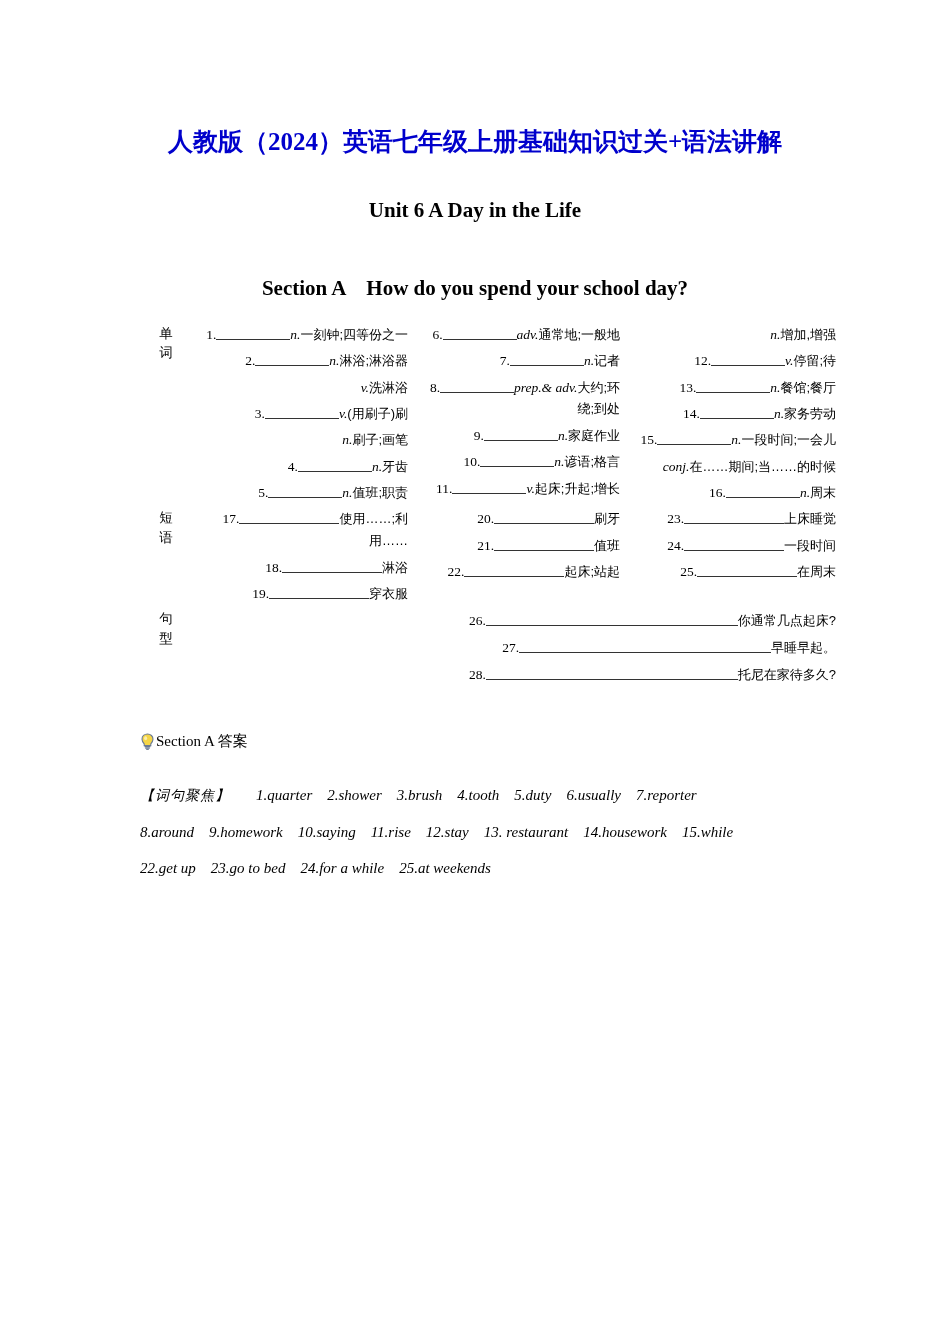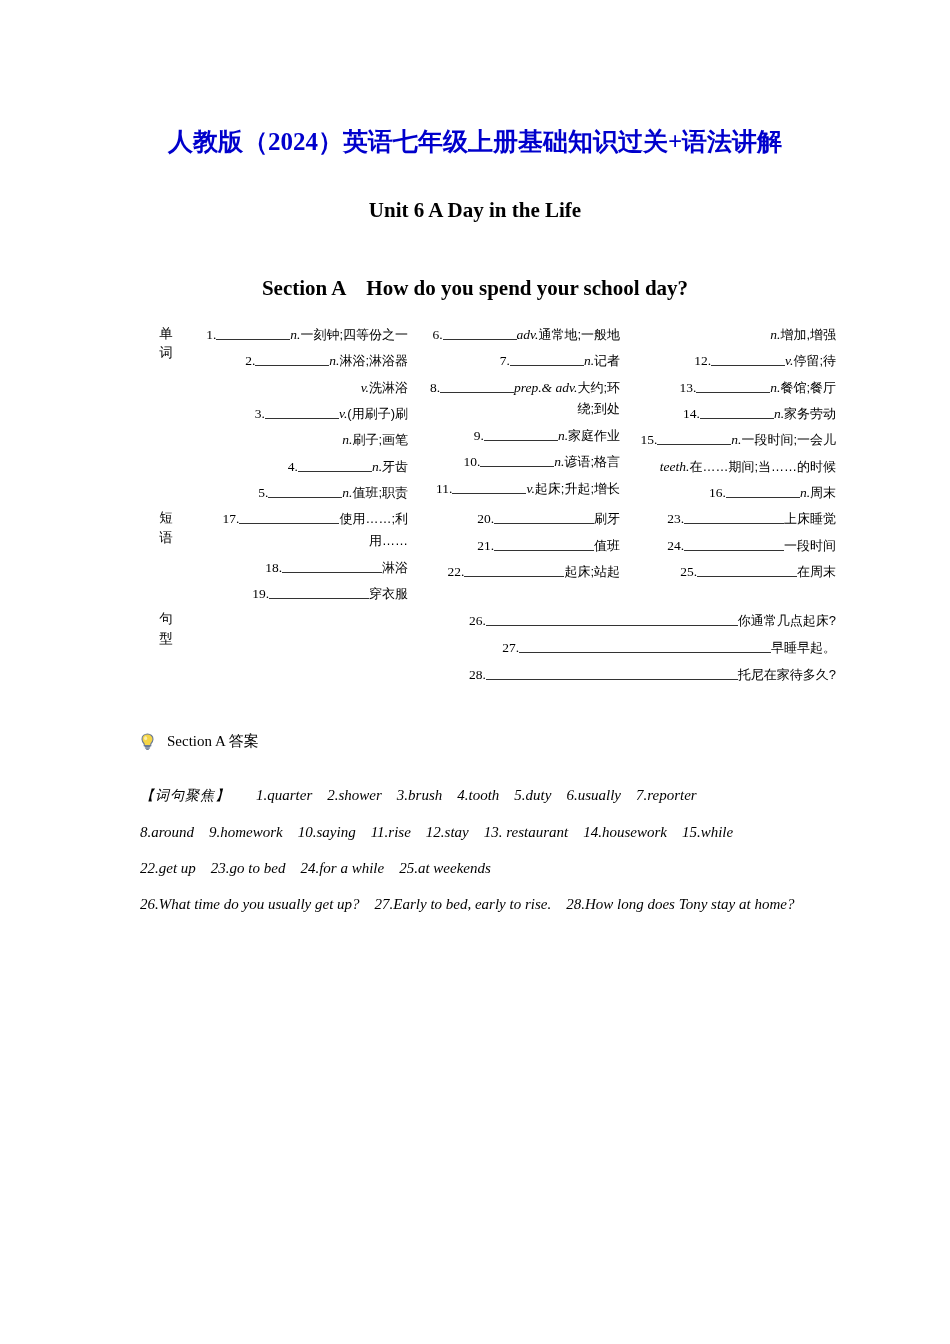--- a/index.html
+++ b/index.html
@@ -128,21 +128,21 @@
     margin: 0 0 2px 0;
   }
 
   
   .answer-head {
     margin: 0 0 0 140px;
     padding-top: 42px;
     font-size: 14.5px;
     display: flex;
     align-items: center;
-    gap: 12px;
+    gap: 1px;
   }
   .bulb {
     display: inline-block;
     width: 15px;
     height: 18px;
     position: relative;
     flex: 0 0 auto;
   }
   .answer-head-text {
     font-family: "Liberation Serif", serif;
@@ -208,21 +208,21 @@
               <div class="entry"><span class="num">11.</span><span class="blank bl-md"></span><span class="pos">v.</span><span class="cn">起床;升起;增长</span></div>
             </div>
         </td>
         <td class="col-c">
           <div class="entry-list">
               <div class="subdef"><span class="pos">n.</span><span class="cn">增加,增强</span></div>
               <div class="entry"><span class="num">12.</span><span class="blank bl-md"></span><span class="pos">v.</span><span class="cn">停留;待</span></div>
               <div class="entry"><span class="num">13.</span><span class="blank bl-md"></span><span class="pos">n.</span><span class="cn">餐馆;餐厅</span></div>
               <div class="entry"><span class="num">14.</span><span class="blank bl-md"></span><span class="pos">n.</span><span class="cn">家务劳动</span></div>
               <div class="entry"><span class="num">15.</span><span class="blank bl-md"></span><span class="pos">n.</span><span class="cn">一段时间;一会儿</span></div>
-              <div class="subdef"><span class="pos">teeth.</span><span class="cn">在……期间;当……的时候</span></div>
+              <div class="subdef"><span class="pos">conj.</span><span class="cn">在……期间;当……的时候</span></div>
               <div class="entry"><span class="num">16.</span><span class="blank bl-md"></span><span class="pos">n.</span><span class="cn">周末</span></div>
             </div>
         </td>
       </tr>
 
       <tr>
         <td class="label-cell">
           <span class="ch">短</span>
           <span class="ch">语</span>
         </td>
@@ -274,16 +274,15 @@
         <ellipse cx="5.6" cy="5.2" rx="1.5" ry="2" fill="#fdf3bd" opacity="0.85"></ellipse>
       </svg>
     </span>
     <span class="answer-head-text">Section A 答案</span>
   </div>
 
   <div class="answers">
       <div class="ans-line"><span class="ans-tag">【词句聚焦】</span><span class="sp-3"></span><span>1.quarter　2.shower　3.brush　4.tooth　5.duty　6.usually　7.reporter</span></div>
       <div class="ans-line"><span>8.around　9.homework　10.saying　11.rise　12.stay　13. restaurant　14.housework　15.while</span></div>
       <div class="ans-line"><span>22.get up　23.go to bed　24.for a while　25.at weekends</span></div>
-      <div class="ans-line wrap"><span>26.What time do you usually get up?　27.Early to bed, early to rise.　28.How long does Tony stay at home?</span></div>
     </div>
 
 </div>
 
 </body></html>

